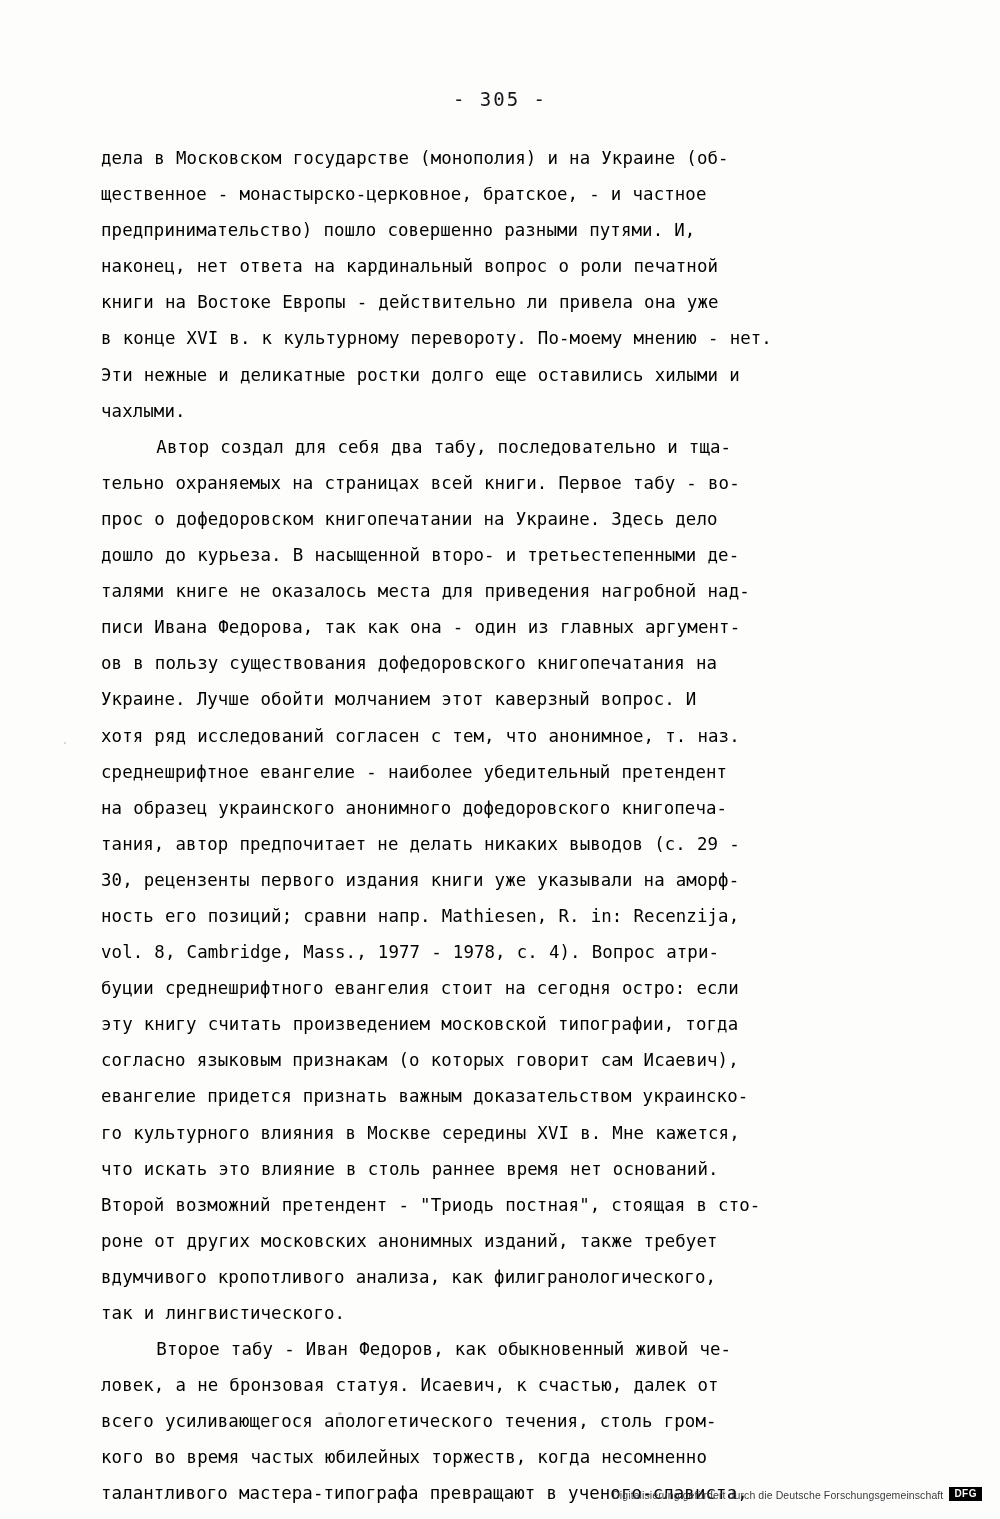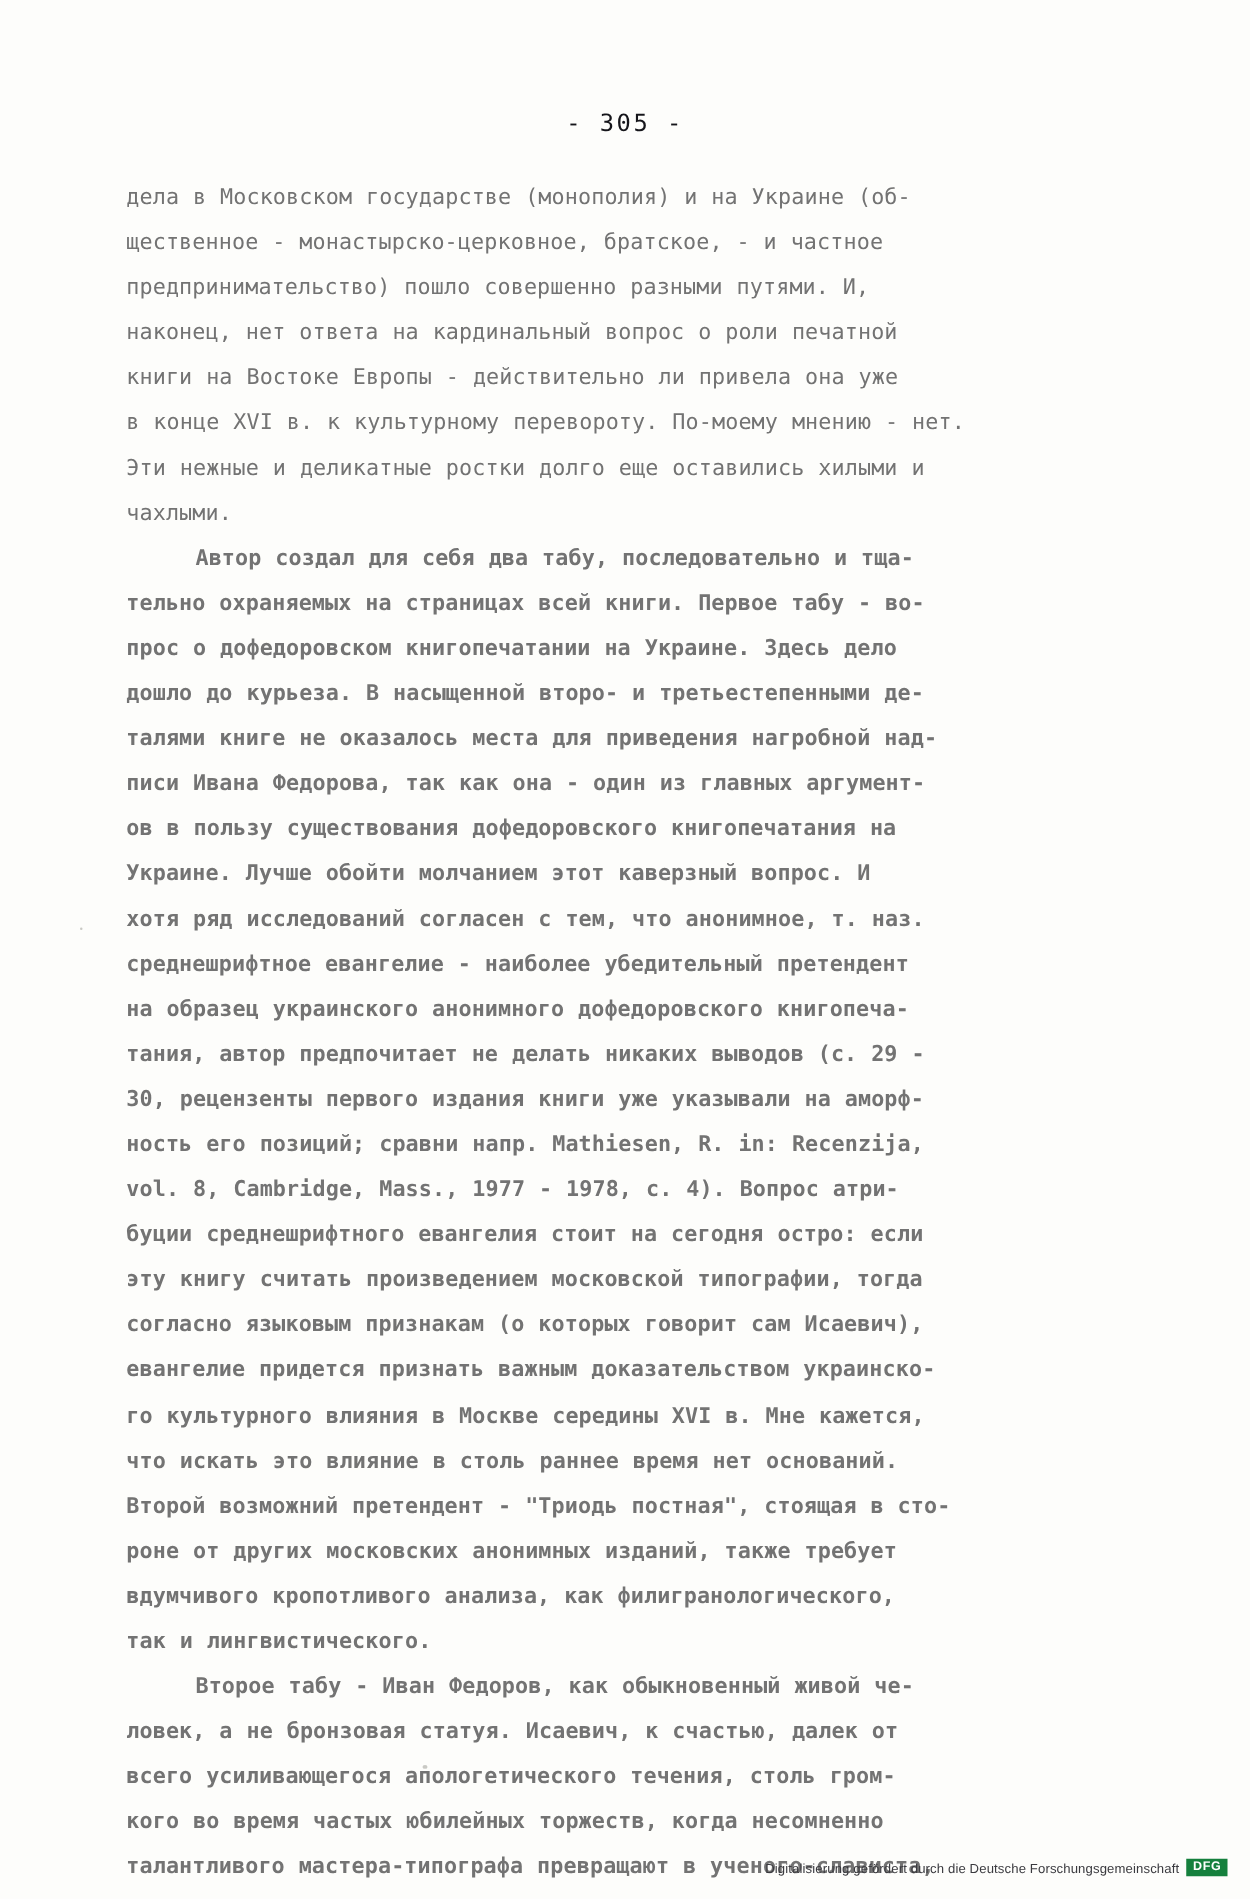--- a/index.html
+++ b/index.html
@@ -30,34 +30,33 @@
     letter-spacing: 2px;
     color: #15151a;
   }
   .body-text {
     position: absolute;
     top: 140px;
     left: 101px;
     width: 790px;
     font-size: 17.4px;
     line-height: 36.1px;
-    color: #737373;
+    color: #000000;
     letter-spacing: 0.1px;
   }
   .para {
     margin: 0;
     white-space: pre-wrap;
     word-spacing: 0.5px;
   }
   .para + .para {
     margin-top: 0;
   }
   .indent {
     text-indent: 0;
-    font-weight: bold;
   }
   .footer {
     position: absolute;
     left: 0;
     bottom: 12px;
     width: 1000px;
     height: 22px;
   }
   .footer-inner {
     position: absolute;
@@ -71,21 +70,21 @@
     font-family: "Liberation Sans", sans-serif;
     font-size: 10.5px;
     color: #3a3a3f;
     letter-spacing: 0.1px;
   }
   .dfg-badge {
     font-family: "Liberation Sans", sans-serif;
     font-size: 10px;
     font-weight: bold;
     color: #ffffff;
-    background: #15803d;
+    background: #000000;
     padding: 2px 5px 2px 5px;
     letter-spacing: 0.5px;
     line-height: 1;
   }
   .scan-speck {
     position: absolute;
     background: #c9c9c4;
     border-radius: 50%;
   }
   .s1 { left: 338px; top: 1412px; width: 4px; height: 3px; }

